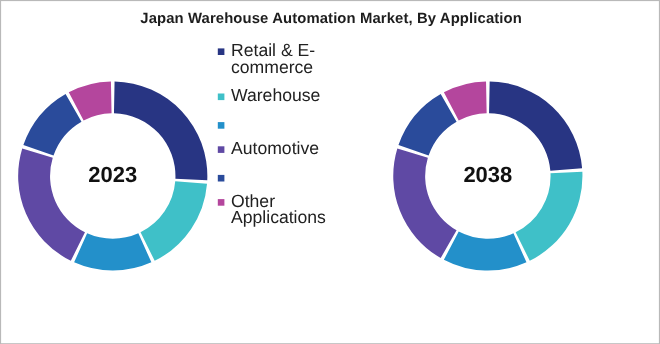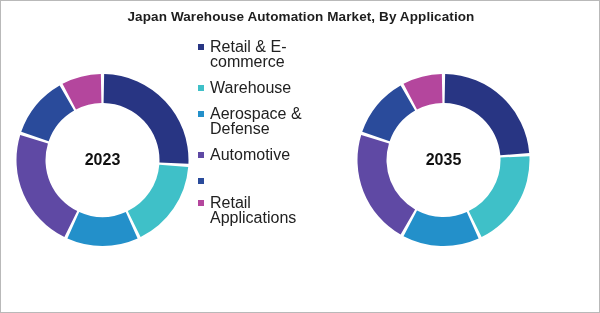--- a/index.html
+++ b/index.html
@@ -45,21 +45,21 @@
   .donut-svg {
     display: block;
   }
   .donut-center-label {
     position: absolute;
     left: 0;
     width: 100%;
     top: 50%;
     transform: translateY(-50%);
     text-align: center;
-    font-size: 16px;
+    font-size: 20px;
     font-weight: bold;
     color: #111111;
     pointer-events: none;
   }
   #legend {
     position: absolute;
     left: 197px;
     top: 38px;
     width: 140px;
   }
@@ -103,45 +103,43 @@
 
   <div class="donut-wrap" id="donut-2031">
     <svg class="donut-svg" id="svg-2031" width="175" height="222" viewBox="0 0 175 222">
         <path d="M 89.1509800463733 25.015848757538592 A 86 86 0 0 1 173.21081526635115 103.95328825781648 L 144.30833104862808 106.32950500808766 A 57 57 0 0 0 88.5942542167823 54.01050440906628 Z" fill="#283583"></path>
         <path d="M 173.41814705603977 107.24873268658108 A 86 86 0 0 1 125.60412241087943 188.0978330129759 L 112.75505787697823 162.0997265318561 A 57 57 0 0 0 144.4457486301659 108.51369492017584 Z" fill="#3fc0c8"></path>
         <path d="M 122.61641959279909 189.5037392420417 A 86 86 0 0 1 47.523584067682705 187.14385181487978 L 61.00400339369668 161.4674366680017 A 57 57 0 0 0 110.77483624173894 163.03154810228344 Z" fill="#2390ca"></path>
         <path d="M 44.63005438117057 185.55312040846184 A 86 86 0 0 1 5.214031771045754 85.99961135055031 L 32.96162570871637 94.42997496489963 A 57 57 0 0 0 59.086198834031656 160.41311468932935 Z" fill="#5f49a4"></path>
         <path d="M 6.234393554452353 82.85926068779706 A 86 86 0 0 1 44.63005438117055 36.44687959153818 L 59.08619883403165 61.58688531067065 A 57 57 0 0 0 33.637912007020745 92.34857975819108 Z" fill="#2a4b9b"></path>
         <path d="M 47.52358406768269 34.85614818512025 A 86 86 0 0 1 85.84901995362662 25.015848757538592 L 86.40574578321764 54.01050440906628 A 57 57 0 0 0 61.004003393696664 60.532563331998304 Z" fill="#b4469d"></path>
       </svg>
-    <div class="donut-center-label">2035</div>
+    <div class="donut-center-label">2038</div>
   </div>
 
   <div id="legend">
       <div class="legend-item">
         <span class="legend-marker" style="background: rgb(40, 53, 131);"></span>
         <span class="legend-label">Retail &amp; E-
 commerce</span>
       </div>
       <div class="legend-item">
         <span class="legend-marker" style="background: rgb(63, 192, 200);"></span>
         <span class="legend-label">Warehouse</span>
       </div>
       <div class="legend-item">
         <span class="legend-marker" style="background: rgb(35, 144, 202);"></span>
-        <span class="legend-label">Aerospace &amp;
-Defense</span>
       </div>
       <div class="legend-item">
         <span class="legend-marker" style="background: rgb(95, 73, 164);"></span>
         <span class="legend-label">Automotive</span>
       </div>
       <div class="legend-item">
         <span class="legend-marker" style="background: rgb(42, 75, 155);"></span>
       </div>
       <div class="legend-item">
         <span class="legend-marker" style="background: rgb(180, 70, 157);"></span>
-        <span class="legend-label">Retail
+        <span class="legend-label">Other
 Applications</span>
       </div>
     </div>
 
 </div>
 
 </body></html>

